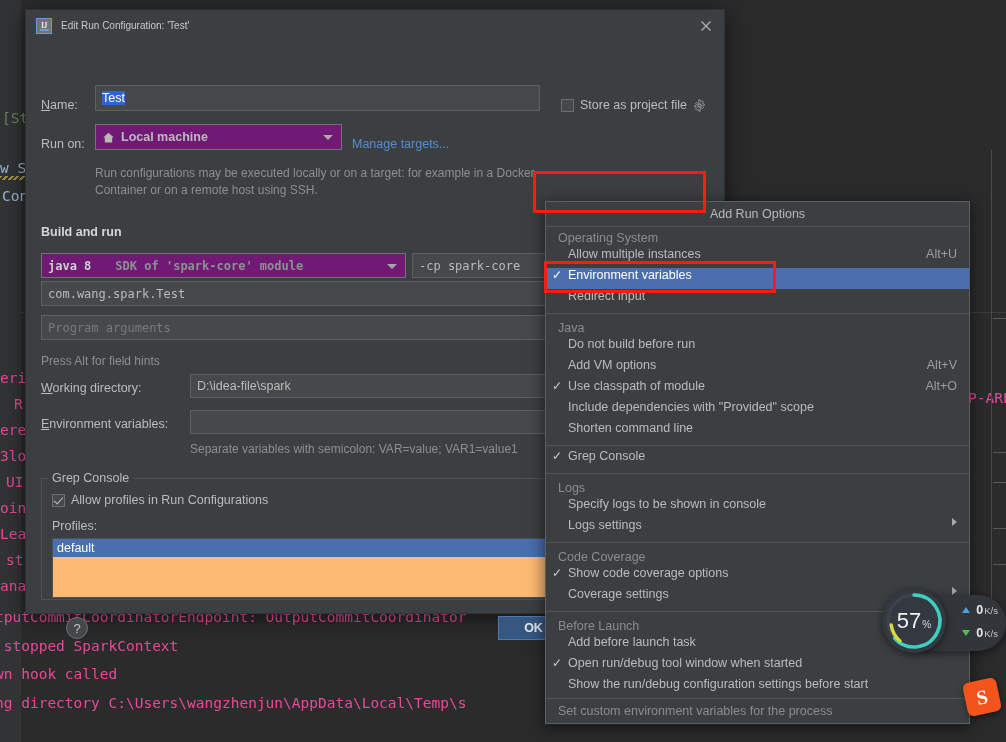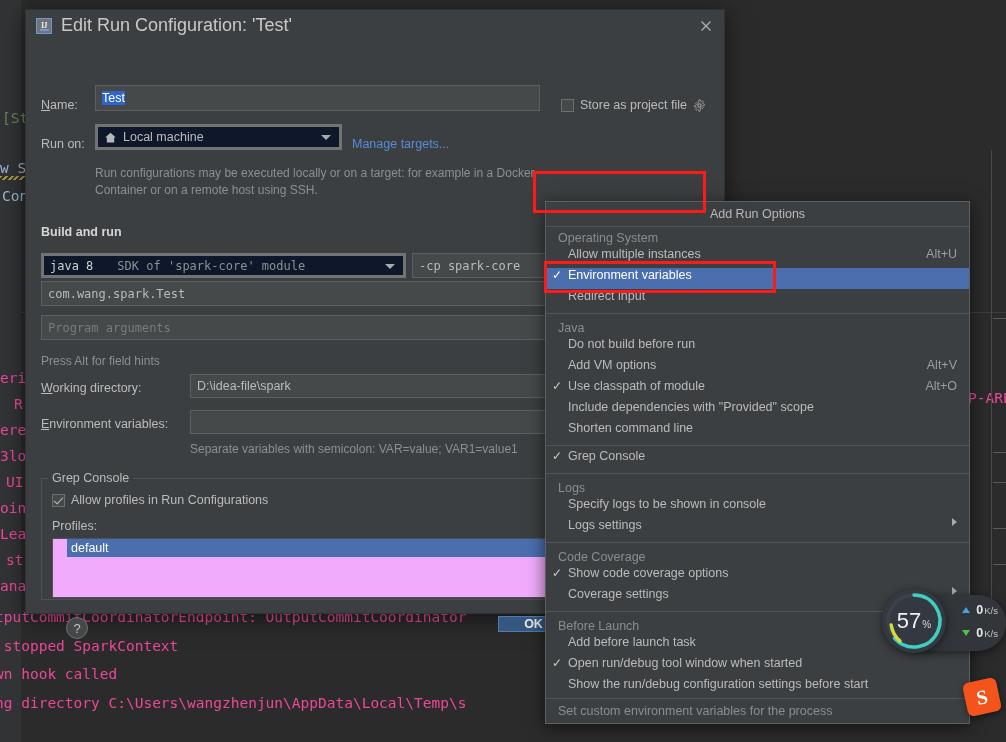--- a/index.html
+++ b/index.html
@@ -112,21 +112,21 @@
     text-align: center;
   }
   .ij-logo::after{
     content:"";
     position:absolute;
     width:9px;height:1.5px;background:#6c9ad6;
     margin-top:9px;
   }
   .dlg-title {
     margin-left: 9px;
-    font-size: 18px;
+    font-size: 10px;
     color: #c8c8c8;
   }
   .dlg-close {
     position: absolute;
     right: 10px; top: 8px;
     width: 16px; height: 16px;
     cursor: pointer;
   }
   .dlg-close svg { display: block; }
 
@@ -161,29 +161,30 @@
     font-size: 12px;
   }
   .txtfield.placeholder { color: #777b7d; }
   .sel-text {
     background: #2f65ca;
     color: #ffffff;
     padding: 0 0px;
   }
   .combofield {
     position: absolute;
-    background: #0f172a;
-    border: 3px solid #737373;
+    background: #701a75;
+    border: 1px solid #737373;
     box-sizing: border-box;
     display: flex;
     align-items: center;
     padding: 0 6px;
     font-size: 12.5px;
     color: #bbbbbb;
     white-space: nowrap;
+    font-weight: bold;
   }
   .combo-arrow {
     position: absolute;
     right: 8px; top: 50%;
     margin-top: -2px;
     width: 0; height: 0;
     border-left: 5px solid transparent;
     border-right: 5px solid transparent;
     border-top: 5px solid #a9a9a9;
   }
@@ -245,25 +246,24 @@
   }
   .group-legend {
     position: absolute;
     background: #3c3f41;
     padding: 0 4px;
     font-size: 12.5px;
     color: #bbbbbb;
   }
   .list-box {
     position: absolute;
-    background: #f0abfc;
+    background: #fdba74;
     border: 1px solid #4f5254;
     box-sizing: border-box;
     overflow: hidden;
-    padding-left: 14px;
   }
   .list-item {
     height: 18px;
     line-height: 18px;
     padding-left: 4px;
     font-size: 12.5px;
     color: #bbbbbb;
   }
   .list-item.selected {
     background: #4b6eaf;
@@ -282,21 +282,21 @@
     font-size: 13px;
     display: flex;
     align-items: center;
     justify-content: center;
     cursor: pointer;
     box-sizing: border-box;
   }
   .ok-btn {
     position: absolute;
     left: 472px; top: 575px;
-    width: 71px; height: 16px;
+    width: 71px; height: 24px;
     background: #365880;
     border: 1px solid #4c7bb0;
     color: #e8e8e8;
     font-size: 12.5px;
     font-weight: bold;
     display: flex;
     align-items: center;
     justify-content: center;
     cursor: pointer;
     box-sizing: border-box;

